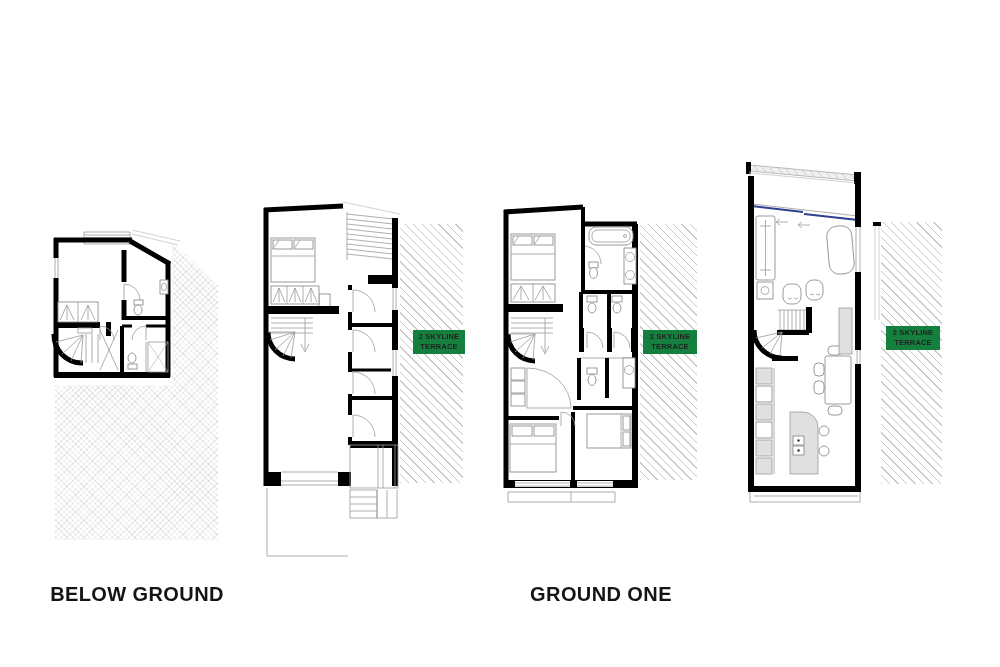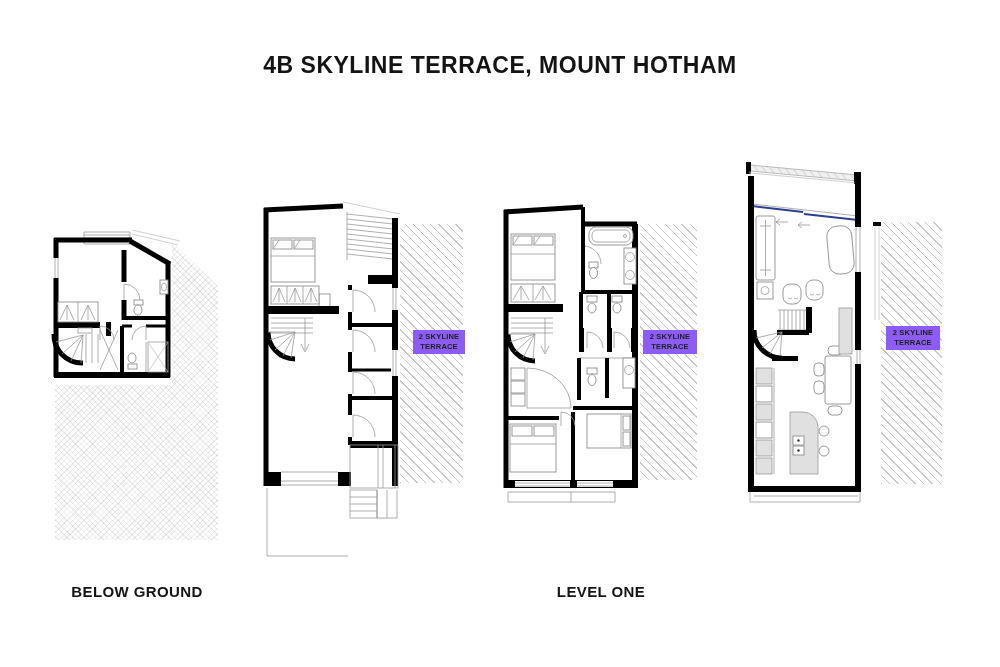--- a/index.html
+++ b/index.html
@@ -3,48 +3,47 @@
 <meta charset="utf-8">
 <style>
   html,body{margin:0;padding:0;background:#fff;}
   #stage{position:relative;width:1000px;height:667px;background:var(--background,#fff);
          font-family:"Liberation Sans",sans-serif;overflow:hidden;}
   .title{position:absolute;left:0;top:52px;width:1000px;text-align:center;
          font-size:23px;font-weight:600;letter-spacing:.5px;color:var(--label-text,#111);}
   .panel{position:absolute;}
   .panel svg{position:absolute;left:0;top:0;}
   .floor-label{position:absolute;top:583px;width:200px;text-align:center;
-         font-size:15px;font-weight:600;letter-spacing:.4px;color:var(--label-text,#111);}
+         font-size:20px;font-weight:600;letter-spacing:.4px;color:var(--label-text,#111);}
   .hatch{position:absolute;}
   .hatch-diag{background:repeating-linear-gradient(45deg,var(--hatch-line,#c8c8c8) 0 1px,transparent 1px 6px);}
   .hatch-weave{background:
       repeating-linear-gradient(45deg,rgba(0,0,0,.07) 0 1px,transparent 1px 4px),
       repeating-linear-gradient(135deg,rgba(0,0,0,.07) 0 1px,transparent 1px 4px);
       border-right:1px solid #e2e2e2;border-bottom:1px solid #e2e2e2;}
-  .terrace-label{position:absolute;background:#8b5cf6;padding:2px 1px;text-align:center;
+  .terrace-label{position:absolute;background:#15803d;padding:2px 1px;text-align:center;
       font-size:7.5px;font-weight:700;line-height:1.3;letter-spacing:.2px;color:#222;}
   
   .wf{fill:#fff;stroke:none;}
   .w3{stroke:var(--walls,#000);stroke-width:3;fill:none;}
   .w4{stroke:var(--walls,#000);stroke-width:4;fill:none;}
   .w5{stroke:var(--walls,#000);stroke-width:5;fill:none;}
   .w6{stroke:var(--walls,#000);stroke-width:6;fill:none;}
   .bk{fill:var(--walls,#000);stroke:none;}
   .tn{stroke:var(--line-gray,#9a9a9a);stroke-width:.8;fill:none;}
   .tn2{stroke:#bdbdbd;stroke-width:.7;fill:none;}
   .fu{stroke:var(--furniture-line,#8f8f8f);stroke-width:.9;fill:#fff;}
   .gy{fill:var(--fill-light,#e0e0e0);stroke:#9a9a9a;stroke-width:.8;}
   .bl{stroke:var(--sliding-door-blue,#2e3f90);stroke-width:2;fill:none;}
 </style>
 </head>
 <body>
 
 <div id="stage">
 
-  <div class="title">4B SKYLINE TERRACE, MOUNT HOTHAM</div>
 
   <div class="panel" style="left:40px;top:230px;width:195px;height:315px;">
     <div class="hatch hatch-weave" style="left:0;top:0;width:195px;height:315px;
                 clip-path:polygon(132px 12px,178px 56px,178px 310px,15px 310px,15px 155px,132px 155px);"></div>
     <svg width="195" height="315" viewBox="0 0 195 315">
       <g>
         <polygon class="wf" points="14,8 92,8 92,13 129,34 129,147 14,147"></polygon>
       </g>
       <g>
         <path class="tn" d="M44,2 H90 M44,5 H90 M44,8 H90 M44,11 H90 M44,14 H90 M44,2 V14 M90,2 V14"></path>
@@ -355,15 +354,15 @@
         <rect class="fu" x="88" y="186" width="14" height="9" rx="4"></rect>
         <rect class="fu" x="88" y="246" width="14" height="9" rx="4"></rect>
       </g>
       <g>
         <rect class="gy" x="99" y="148" width="13" height="46"></rect>
       </g>
     </svg>
   </div>
 
   <div class="floor-label" style="left:37px;">BELOW GROUND</div>
-  <div class="floor-label" style="left:501px;">LEVEL ONE</div>
+  <div class="floor-label" style="left:501px;">GROUND ONE</div>
 
 </div>
 
 </body></html>

